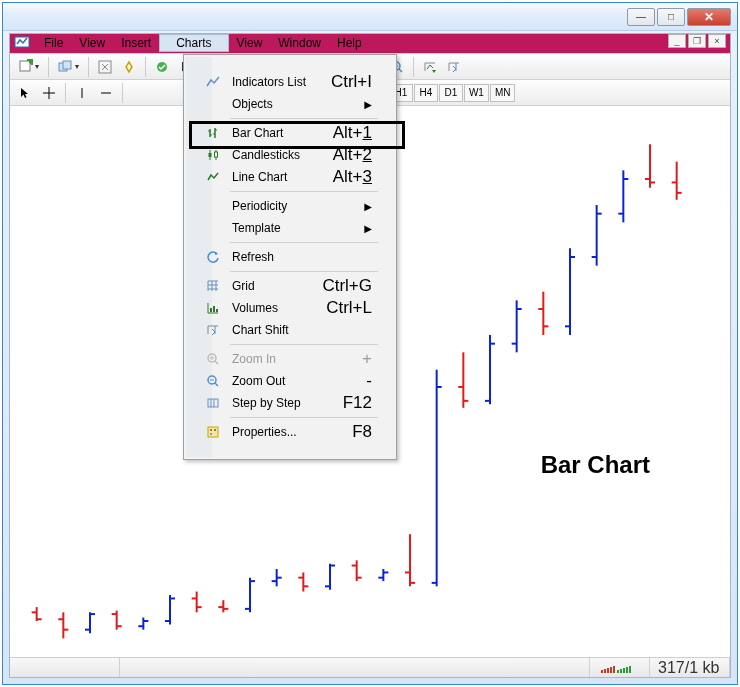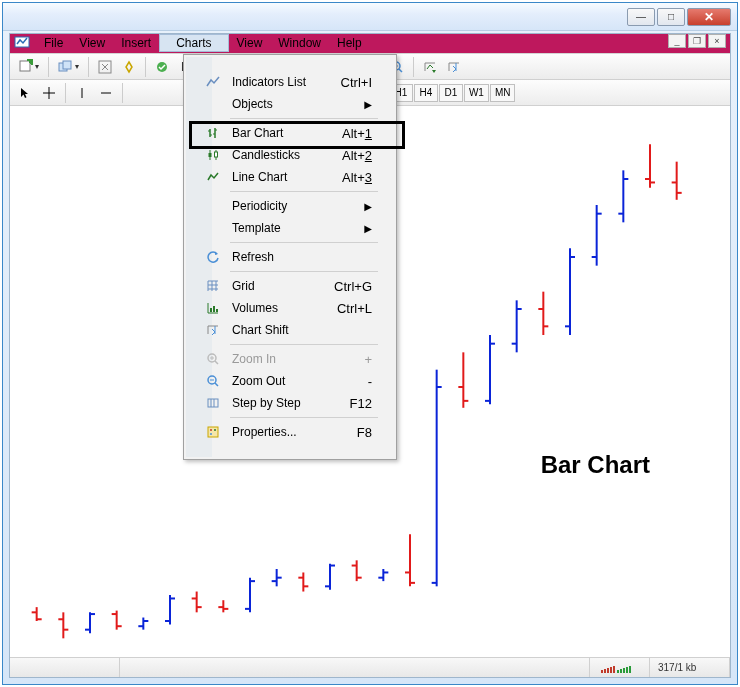--- a/index.html
+++ b/index.html
@@ -28,29 +28,29 @@
 .tb-label { padding:0 6px; color:#333; }
 .tf-group { display:flex; gap:1px; }
 .tf { min-width:24px; height:18px; border:1px solid #c0c0c0; background:#f8f8f8; font-size:10px; display:flex; align-items:center; justify-content:center; padding:0 4px; }
 
 
 .chart-area { position:absolute; left:0; right:0; top:72px; bottom:20px; background:#fff; overflow:hidden; }
 .annot { position:absolute; right:80px; top:345px; font-family:Arial; font-size:24px; font-weight:700; color:#000; }
 svg.price { position:absolute; left:0; bottom:0; }
 
 
-.status { position:absolute; left:0; right:0; bottom:0; height:20px; background:linear-gradient(to bottom,#f8f8f8,#e8e8e8); border-top:1px solid #d0d0d0; display:flex; align-items:center; font-size:10px; color:#333; }
+.status { position:absolute; left:0; right:0; bottom:0; height:20px; background:linear-gradient(to bottom,#f8f8f8,#e8e8e8); border-top:1px solid #d0d0d0; display:flex; align-items:center; font-size:16px; color:#333; }
 .status-sec { border-right:1px solid #d0d0d0; height:100%; display:flex; align-items:center; padding:0 8px; }
 
 
 .dropdown { position:absolute; left:173px; top:20px; width:214px; background:#f2f2f2; border:1px solid #a0a0a0; box-shadow:2px 2px 4px rgba(0,0,0,.25); z-index:50; padding:16px; }
 .dd-gutter { position:absolute; left:2px; top:2px; bottom:2px; width:26px; background:#e8ecef; }
 .dd-row { position:relative; height:22px; display:flex; align-items:center; padding-left:32px; padding-right:8px; color:#000; }
 .dd-row.disabled { color:#9a9a9a; }
-.dd-row .short { margin-left:auto; font-size:13px; }
+.dd-row .short { margin-left:auto; font-size:17px; }
 .dd-row .arrow { margin-left:auto; font-size:10px; }
 .dd-row .ic { position:absolute; left:5px; width:16px; height:16px; display:flex; align-items:center; justify-content:center; }
 .dd-sep { height:1px; background:#d0d0d0; margin:3px 2px 3px 30px; position:relative; }
 .hl-frame { position:absolute; left:179px; width:216px; height:28px; border:3px solid #000; z-index:60; pointer-events:none; top:87px; }
 
 .u { text-decoration:underline; }
 </style>
 </head>
 <body>
 

